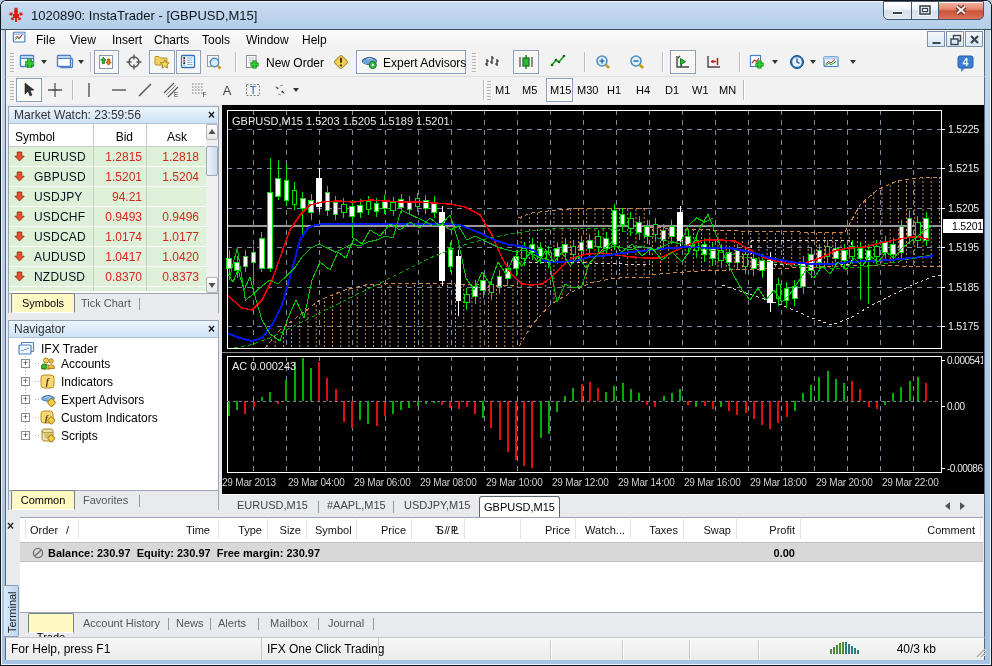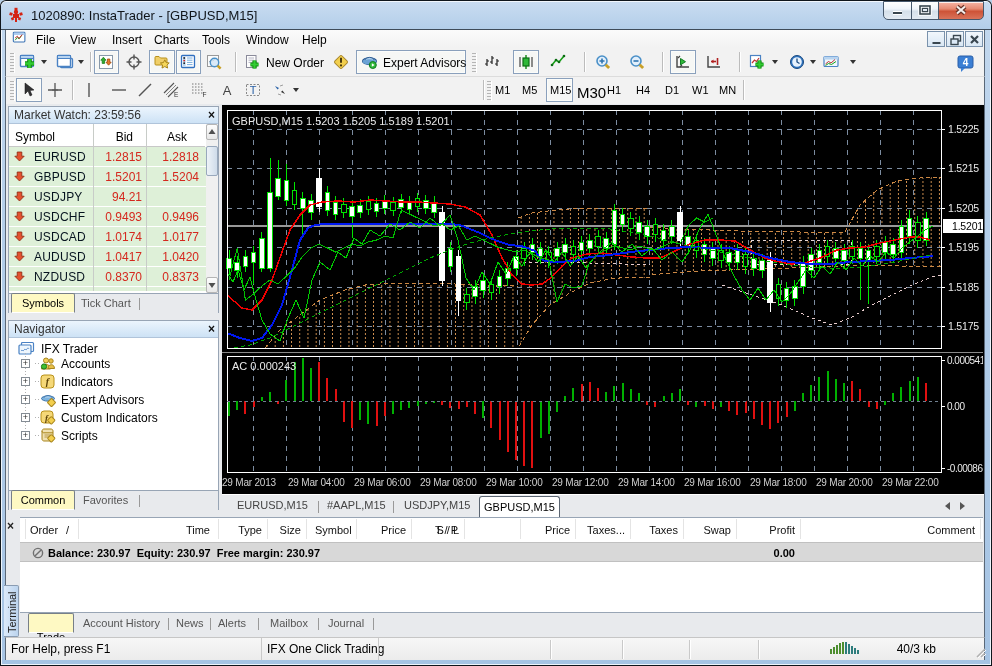--- a/index.html
+++ b/index.html
@@ -278,21 +278,21 @@
       <path d="M13 13l-4-2 1.5-1.5z" fill="#333"></path>
       <path d="M8 5l3-1M6 13l3 1" stroke="#888" stroke-width="0.8"></path>
     </svg></div>
 <div class="a dd" style="left:293px;top:88px"></div>
 <div class="a tsep" style="left:483px;top:80px"></div>
 <div class="a grip" style="left:487px;top:81px;height:20px"></div>
 <div class="a pressed" style="left:546px;top:78px;width:27px;height:24px"></div>
 <div class="a tlabel" style="left:495px;top:84px;font-size:11px">M1</div>
 <div class="a tlabel" style="left:522px;top:84px;font-size:11px">M5</div>
 <div class="a tlabel" style="left:550px;top:84px;font-size:11px">M15</div>
-<div class="a tlabel" style="left:577px;top:84px;font-size:15px">M30</div>
+<div class="a tlabel" style="left:577px;top:84px;font-size:11px">M30</div>
 <div class="a tlabel" style="left:607px;top:84px;font-size:11px">H1</div>
 <div class="a tlabel" style="left:636px;top:84px;font-size:11px">H4</div>
 <div class="a tlabel" style="left:665px;top:84px;font-size:11px">D1</div>
 <div class="a tlabel" style="left:692px;top:84px;font-size:11px">W1</div>
 <div class="a tlabel" style="left:719px;top:84px;font-size:11px">MN</div>
 <div class="a tsep" style="left:743px;top:80px"></div>
 <div class="a" id="client"></div>
 <div class="a panel" style="left:8px;top:106px;width:211px;height:207px">
 <div class="a phead">Market Watch: 23:59:56</div>
     <div class="a phx">×</div>
@@ -843,21 +843,21 @@
 <div class="a thead" style="left:10px;top:6px">Order</div>
 <div class="a thead" style="left:46px;top:6px">/</div>
 <div class="a thead" style="left:110px;top:6px;width:80px;text-align:right">Time</div>
 <div class="a thead" style="left:162px;top:6px;width:80px;text-align:right">Type</div>
 <div class="a thead" style="left:201px;top:6px;width:80px;text-align:right">Size</div>
 <div class="a thead" style="left:295px;top:6px">Symbol</div>
 <div class="a thead" style="left:306px;top:6px;width:80px;text-align:right">Price</div>
 <div class="a thead" style="left:359px;top:6px;width:80px;text-align:right">S / L</div>
 <div class="a thead" style="left:415px;top:6px;width:80px;">T / P</div>
 <div class="a thead" style="left:470px;top:6px;width:80px;text-align:right">Price</div>
-<div class="a thead" style="left:525px;top:6px;width:80px;text-align:right">Taxes...</div>
+<div class="a thead" style="left:525px;top:6px;width:80px;text-align:right">Watch...</div>
 <div class="a thead" style="left:578px;top:6px;width:80px;text-align:right">Taxes</div>
 <div class="a thead" style="left:631px;top:6px;width:80px;text-align:right">Swap</div>
 <div class="a thead" style="left:695px;top:6px;width:80px;text-align:right">Profit</div>
 <div class="a thead" style="left:875px;top:6px;width:80px;text-align:right">Comment</div>
 <div class="a tcolsep" style="left:5px"></div>
 <div class="a tcolsep" style="left:58px"></div>
 <div class="a tcolsep" style="left:198px"></div>
 <div class="a tcolsep" style="left:247px"></div>
 <div class="a tcolsep" style="left:286px"></div>
 <div class="a tcolsep" style="left:336px"></div>

